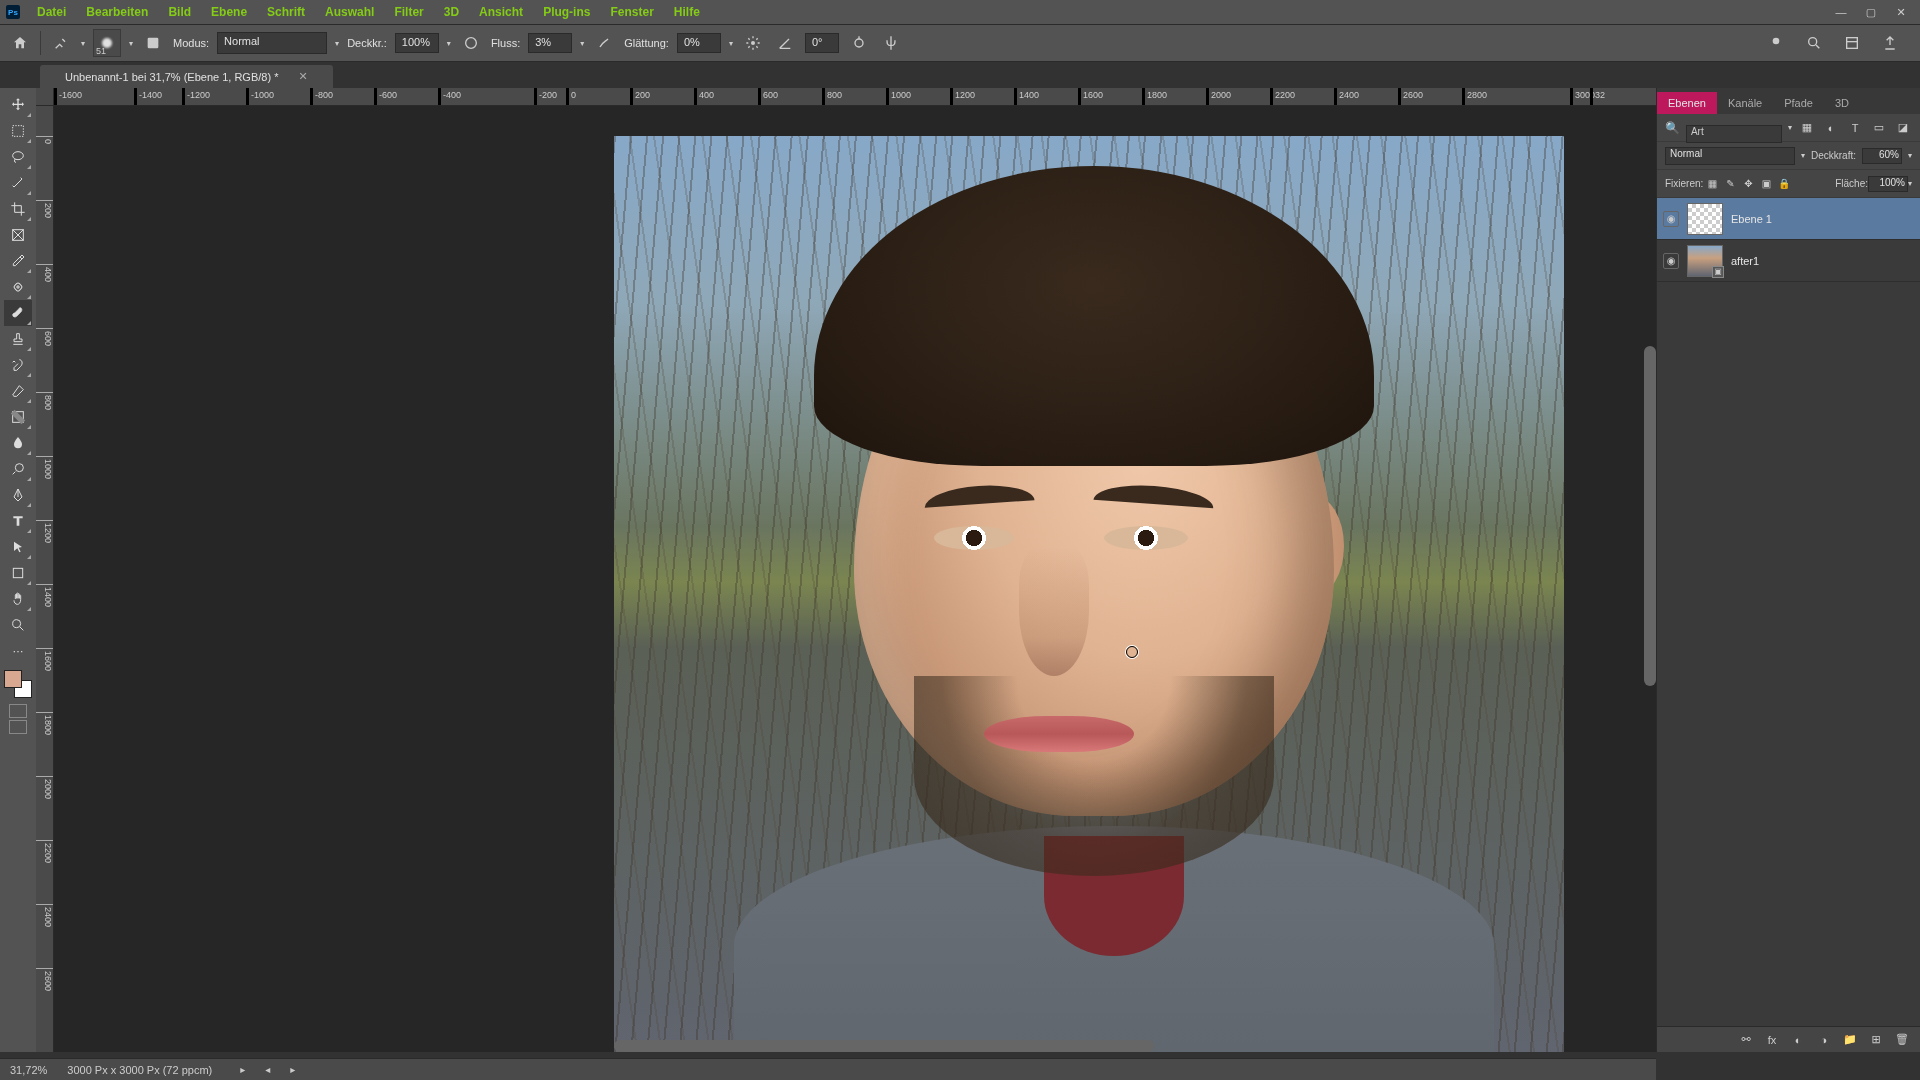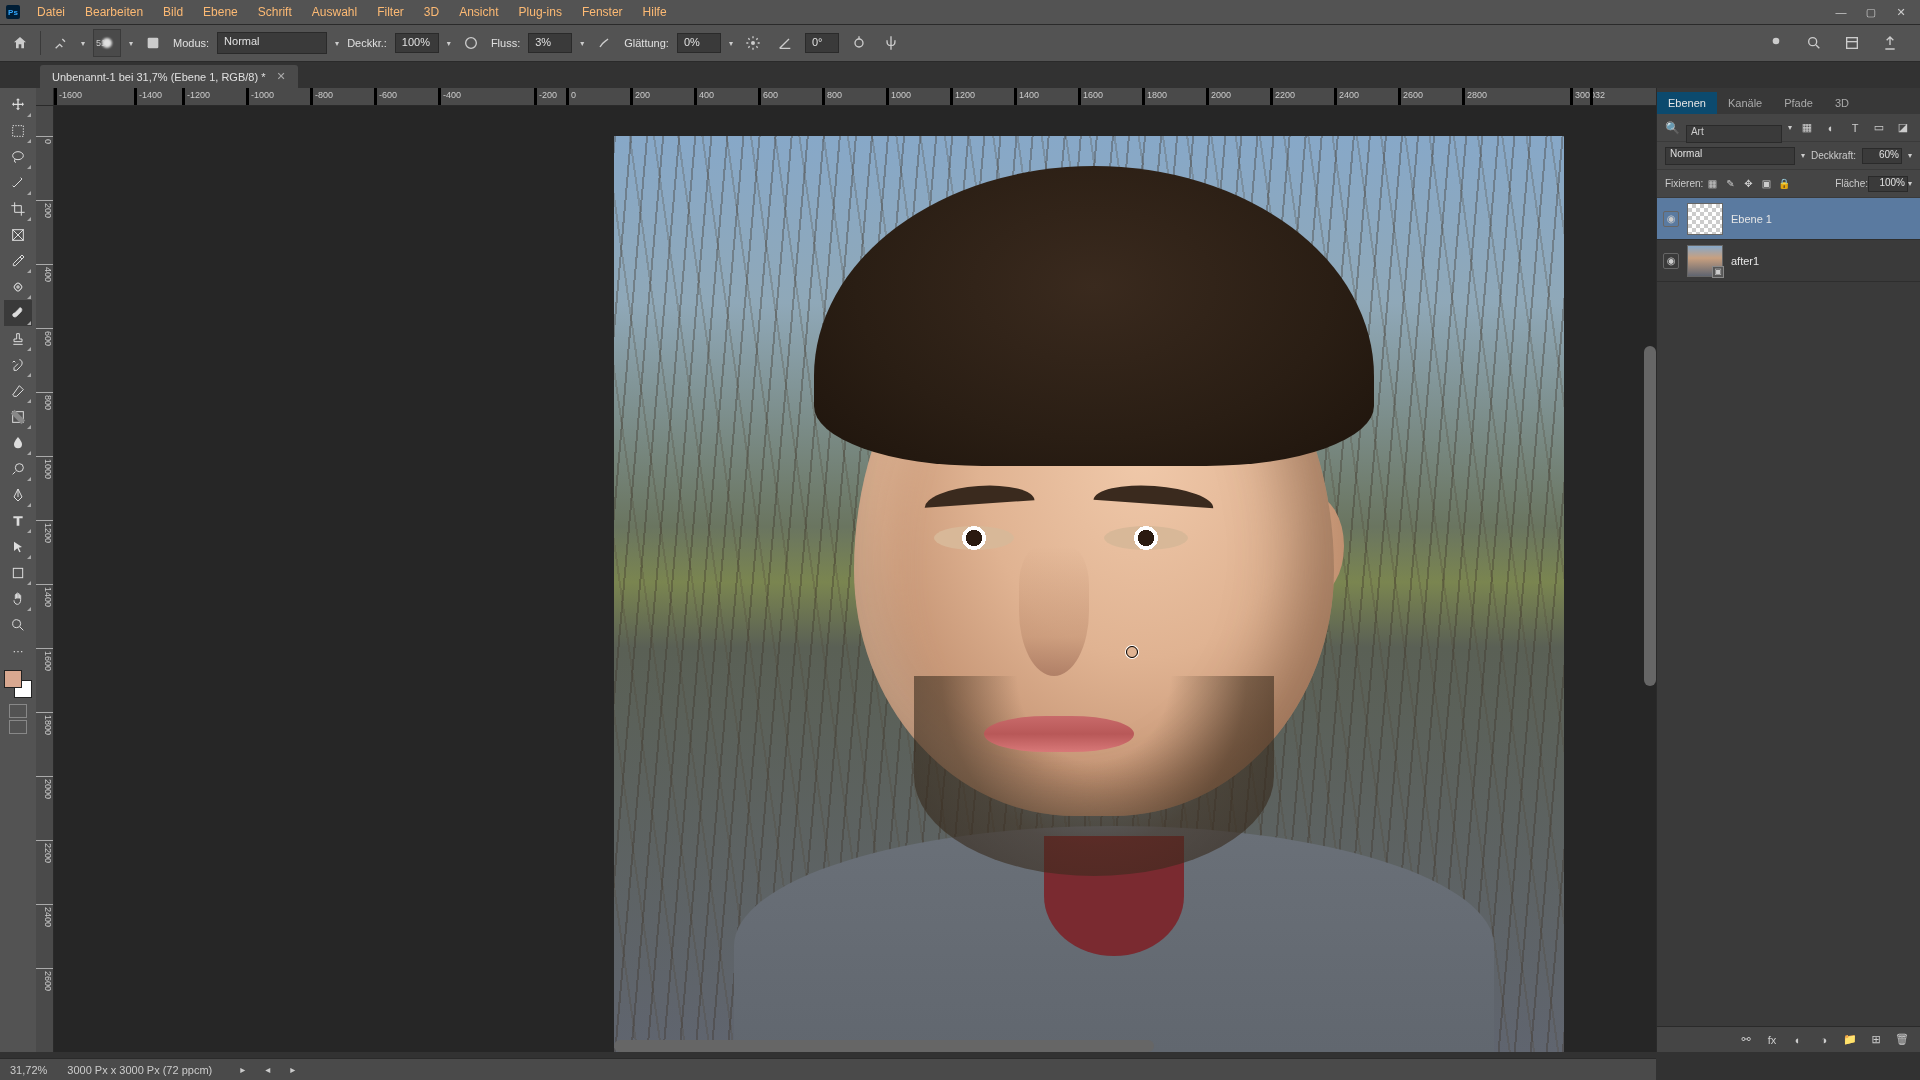--- a/index.html
+++ b/index.html
@@ -1,41 +1,41 @@
 <!DOCTYPE html>
 <html><head>
 <meta charset="utf-8">
 <style>
 * { margin: 0; padding: 0; box-sizing: border-box; font-family: 'Segoe UI', Tahoma, sans-serif; user-select: none; }
 body { background: #323232; color: #ccc; font-size: 11px; overflow: hidden; width: 1920px; height: 1080px; position: relative; }
 
 
 .menubar { height: 24px; background: #535353; display: flex; align-items: center; padding: 0 6px; gap: 2px; }
 .menubar .ps-logo { width: 14px; height: 14px; background: #001e36; border-radius: 2px; margin-right: 6px; display: flex; align-items: center; justify-content: center; color: #31a8ff; font-size: 8px; font-weight: bold; }
-.menubar .menu-item { padding: 3px 9px; color: #fdba74; font-size: 12px; cursor: pointer; }
+.menubar .menu-item { padding: 3px 9px; color: #84cc16; font-size: 12px; cursor: pointer; font-weight: bold; }
 .menubar .window-controls { margin-left: auto; display: flex; gap: 4px; }
 .menubar .wc { width: 26px; height: 18px; display: flex; align-items: center; justify-content: center; color: #ccc; font-size: 11px; }
 
 
 .options-bar { height: 38px; background: #535353; border-top: 1px solid #2a2a2a; border-bottom: 1px solid #2a2a2a; display: flex; align-items: center; padding: 0 8px; gap: 8px; }
 .options-bar .home-btn { width: 24px; height: 24px; display: flex; align-items: center; justify-content: center; }
 .options-bar .divider { width: 1px; height: 24px; background: #3a3a3a; }
 .options-bar .brush-preview { width: 28px; height: 28px; border: 1px solid #3a3a3a; background: #4a4a4a; position: relative; display: flex; align-items: center; justify-content: center; }
 .options-bar .brush-dot { width: 10px; height: 10px; border-radius: 50%; background: #e0e0e0; filter: blur(1px); }
-.options-bar .brush-size-lbl { font-size: 9px; color: #ccc; position: absolute; bottom: 8px; left: 2px; }
+.options-bar .brush-size-lbl { font-size: 9px; color: #ccc; position: absolute; bottom: 0; left: 2px; }
 .options-bar .dropdown-caret { font-size: 8px; color: #ccc; }
 .options-bar .opt-label { color: #e0e0e0; font-size: 11px; }
 .options-bar .opt-field { background: #3a3a3a; border: 1px solid #2a2a2a; color: #e0e0e0; padding: 2px 6px; height: 20px; min-width: 44px; font-size: 11px; }
 .options-bar .opt-select { background: #3a3a3a; border: 1px solid #2a2a2a; color: #e0e0e0; padding: 2px 6px; height: 22px; min-width: 110px; font-size: 11px; }
 .options-bar .icon-btn { width: 24px; height: 24px; display: flex; align-items: center; justify-content: center; color: #ccc; }
 .options-bar .right-icons { margin-left: auto; display: flex; gap: 14px; padding-right: 10px; }
 
 
 .doc-tabs { height: 26px; background: #323232; display: flex; align-items: flex-end; padding-left: 40px; }
-.doc-tab { background: #4a4a4a; padding: 5px 12px; font-size: 11px; color: #e0e0e0; border-top-left-radius: 3px; border-top-right-radius: 3px; display: flex; align-items: center; gap: 11px; }
+.doc-tab { background: #4a4a4a; padding: 5px 25px; font-size: 11px; color: #e0e0e0; border-top-left-radius: 3px; border-top-right-radius: 3px; display: flex; align-items: center; gap: 20px; }
 .doc-tab .close { font-size: 11px; color: #aaa; }
 
 
 .main { position: absolute; top: 88px; left: 0; right: 0; bottom: 28px; display: flex; }
 
 
 .toolbar { width: 36px; background: #535353; display: flex; flex-direction: column; align-items: center; padding: 4px 0; gap: 0; }
 .toolbar .tool { width: 28px; height: 26px; display: flex; align-items: center; justify-content: center; color: #ddd; position: relative; }
 .toolbar .tool.active { background: #3a3a3a; }
 .toolbar .tool .corner { position: absolute; bottom: 1px; right: 1px; width: 0; height: 0; border-left: 4px solid transparent; border-bottom: 4px solid #aaa; }
@@ -69,21 +69,21 @@
 .photo .body { position: absolute; top: 690px; left: 120px; width: 760px; height: 400px; border-radius: 50% 50% 0 0 / 30% 30% 0 0; background: linear-gradient(180deg,#6a7078 0%, #5a6068 100%); }
 .photo .collar { position: absolute; top: 700px; left: 430px; width: 140px; height: 120px; background: #7a2a30; border-radius: 0 0 50% 50%; }
 .photo .cursor { position: absolute; top: 510px; left: 512px; width: 12px; height: 12px; border: 1px solid #000; border-radius: 50%; box-shadow: 0 0 0 1px #fff; }
 .canvas-area .scroll-h { position: absolute; bottom: 0; left: 560px; width: 540px; height: 12px; background: #666; border-radius: 6px; }
 .canvas-area .scroll-v { position: absolute; right: 0; top: 240px; width: 12px; height: 340px; background: #666; border-radius: 6px; }
 
 
 .panels { width: 264px; background: #454545; display: flex; flex-direction: column; border-left: 1px solid #2a2a2a; }
 .panel-tabs { display: flex; background: #383838; height: 26px; align-items: flex-end; }
 .panel-tabs .ptab { padding: 5px 11px; font-size: 11px; color: #aaa; }
-.panel-tabs .ptab.active { color: #e6e6e6; background: #0c4a6e; }
+.panel-tabs .ptab.active { color: #e6e6e6; background: #be185d; }
 .panel-row { height: 28px; display: flex; align-items: center; padding: 0 8px; gap: 6px; border-bottom: 1px solid #3a3a3a; }
 .panel-row .search-icn { font-size: 12px; }
 .panel-row .search-field { flex: 1; background: #3a3a3a; border: 1px solid #2a2a2a; height: 18px; padding: 0 4px; font-size: 10px; color: #ccc; margin-top: 12px; }
 .panel-row .mini-btn { width: 18px; height: 18px; display: flex; align-items: center; justify-content: center; color: #ccc; font-size: 11px; }
 .panel-row .caret { font-size: 8px; }
 .panel-row .blend-select { background: #3a3a3a; border: 1px solid #2a2a2a; color: #e0e0e0; height: 18px; flex: 1; font-size: 10px; padding: 0 4px; }
 .panel-row .small-label { font-size: 10px; color: #ccc; }
 .panel-row .small-field { background: #3a3a3a; border: 1px solid #2a2a2a; color: #e0e0e0; height: 16px; width: 40px; font-size: 10px; text-align: right; padding: 0 2px; }
 .panel-row.lock-row { gap: 0; }
 .panel-row .lock-icn { width: 18px; height: 16px; display: flex; align-items: center; justify-content: center; font-size: 10px; color: #ccc; }

